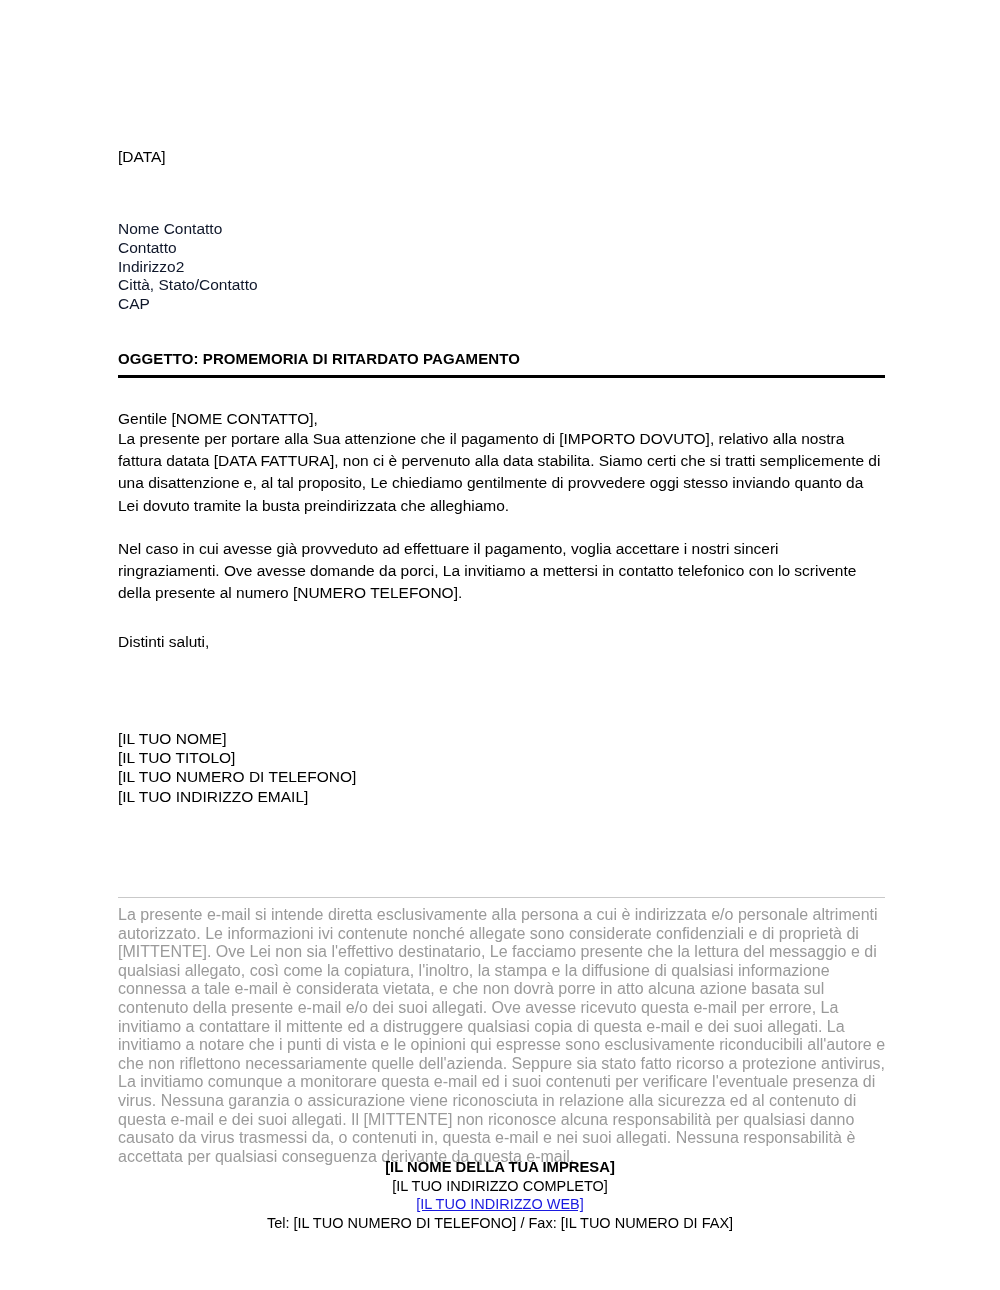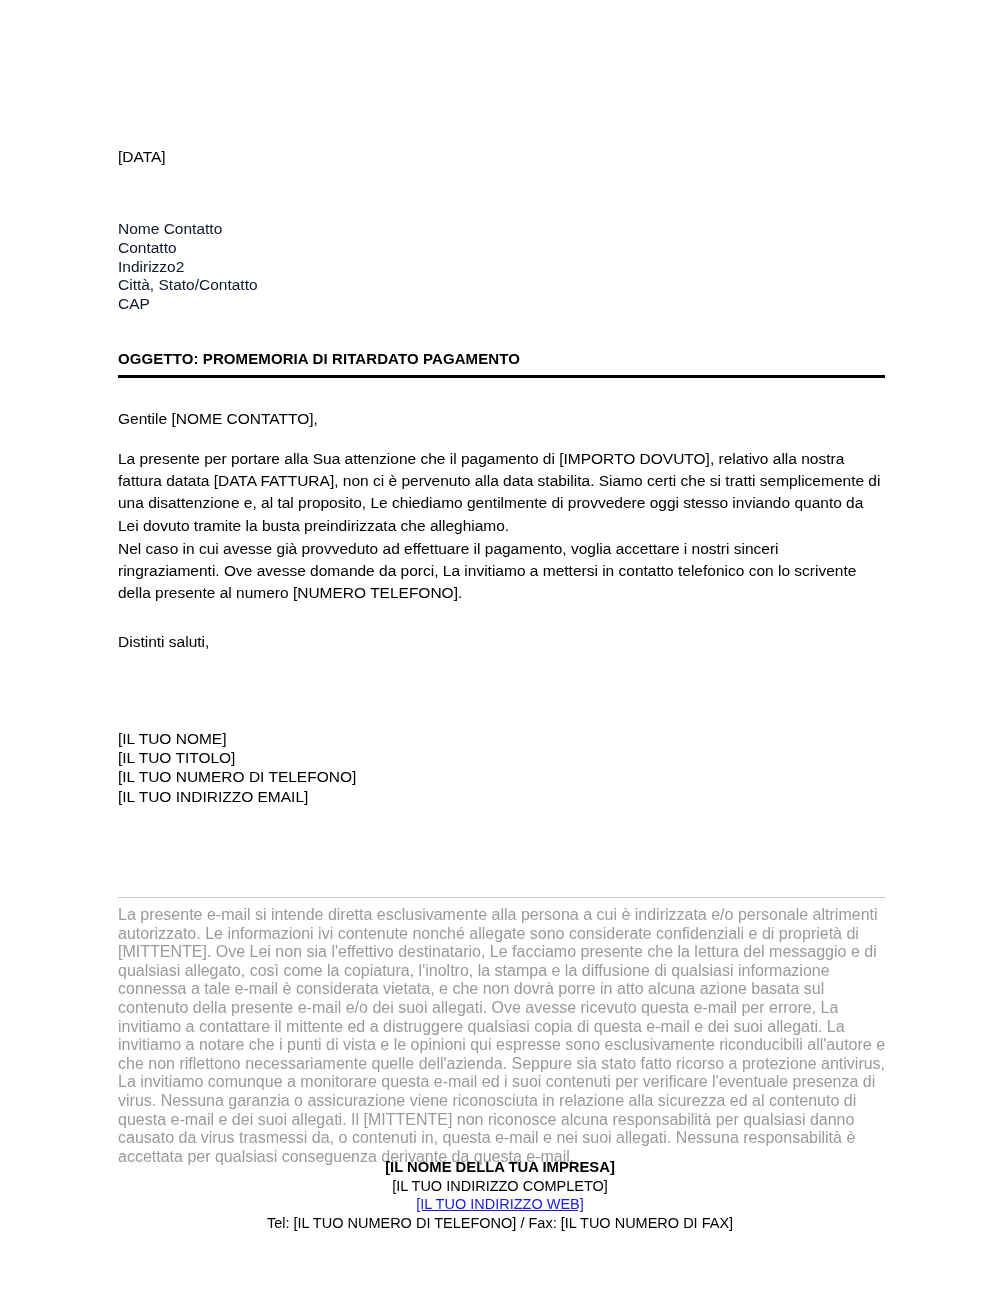--- a/index.html
+++ b/index.html
@@ -75,21 +75,21 @@
   }
   .para {
     position: absolute;
     left: 118px;
     width: 765px;
     font-size: 15.5px;
     line-height: 22.2px;
     text-align: left;
     color: #000;
   }
-  .para-1 { top: 448px; }
+  .para-1 { top: 428px; }
   .para-2 { top: 538px; }
 
   .closing {
     position: absolute;
     left: 118px;
     top: 632px;
     font-size: 15.5px;
     line-height: 19px;
   }
 

